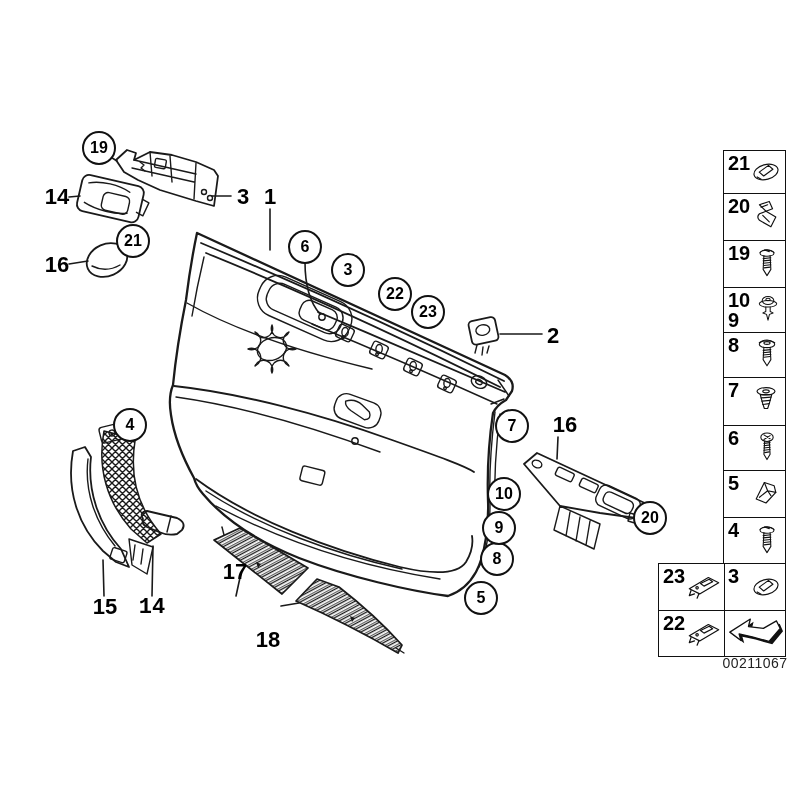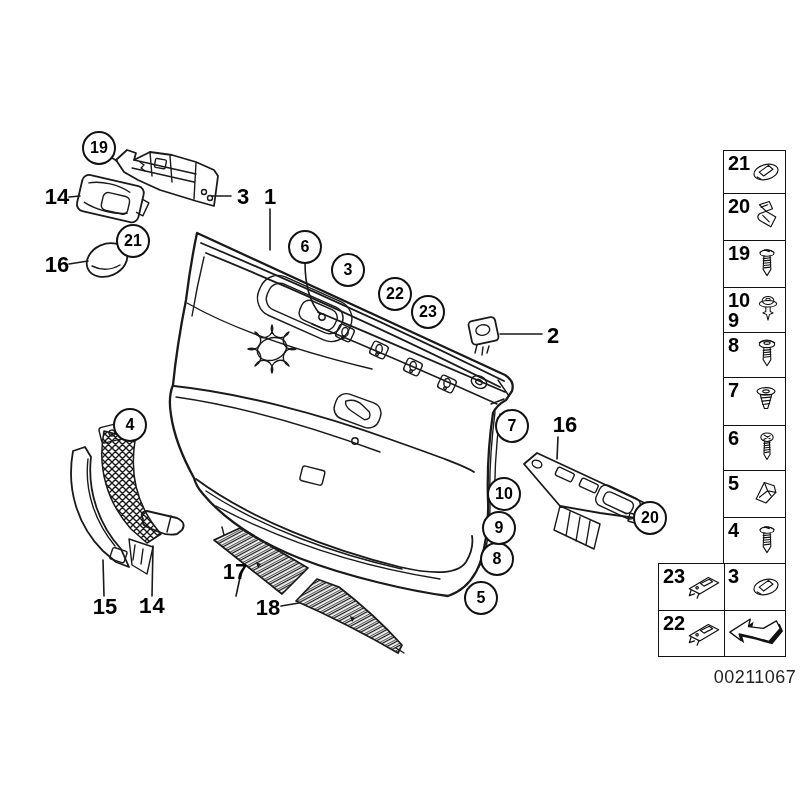--- a/index.html
+++ b/index.html
@@ -18,21 +18,21 @@
        font-size:22px;color:#000;white-space:nowrap;}
   .circ{position:absolute;transform:translate(-50%,-50%);z-index:3;width:30px;height:30px;
         border-radius:50%;border:2.4px solid #111;background:#fff;display:flex;
         align-items:center;justify-content:center;font-weight:bold;font-size:16px;color:#000;}
   .sbox{position:absolute;z-index:2;border:1.6px solid #111;background:#fff;box-sizing:border-box;}
   .sbox .num{position:absolute;left:4px;top:1px;font-weight:bold;font-size:20px;color:#000;}
   .sbox .num2{position:absolute;left:4px;bottom:0px;font-weight:bold;font-size:20px;color:#000;}
   .sbox svg{position:absolute;right:1px;top:50%;transform:translateY(-50%);}
   .sbox.arrowbox svg{right:auto;left:50%;transform:translate(-50%,-50%);}
   #docnum{position:absolute;left:712px;top:655px;width:86px;text-align:center;z-index:2;
-          font-size:18px;color:#222;letter-spacing:0.5px;margin-top:12px;}
+          font-size:14px;color:#222;letter-spacing:0.5px;}
   .icon-svg path,.icon-svg line,.icon-svg rect,.icon-svg ellipse,.icon-svg circle,.icon-svg polygon{
       fill:none;stroke:#111;stroke-width:1.4;stroke-linecap:round;stroke-linejoin:round;}
   .icon-svg .sh{fill:#111;stroke:none;}
   .icon-svg .wf{fill:#fff;}
 </style>
 </head>
 <body>
 
 <div id="stage">
 
@@ -217,21 +217,21 @@
 
 <div class="lbl" style="left:270px;top:197px;">1</div>
 <div class="lbl" style="left:553px;top:336px;">2</div>
 <div class="lbl" style="left:243px;top:197px;">3</div>
 <div class="lbl" style="left:57px;top:197px;">14</div>
 <div class="lbl" style="left:57px;top:265px;">16</div>
 <div class="lbl" style="left:152px;top:607px;font-family:Liberation Mono, monospace;">14</div>
 <div class="lbl" style="left:105px;top:607px;">15</div>
 <div class="lbl" style="left:558px;top:425px;margin-left:7px;">16</div>
 <div class="lbl" style="left:235px;top:572px;">17</div>
-<div class="lbl" style="left:268px;top:608px;">18</div>
+<div class="lbl" style="left:268px;top:640px;">18</div>
 
 <div class="circ" style="left:348px;top:270px;">3</div>
 <div class="circ" style="left:130px;top:425px;">4</div>
 <div class="circ" style="left:481px;top:598px;">5</div>
 <div class="circ" style="left:305px;top:247px;">6</div>
 <div class="circ" style="left:512px;top:426px;">7</div>
 <div class="circ" style="left:497px;top:559px;">8</div>
 <div class="circ" style="left:499px;top:528px;">9</div>
 <div class="circ" style="left:504px;top:494px;">10</div>
 <div class="circ" style="left:99px;top:148px;">19</div>

